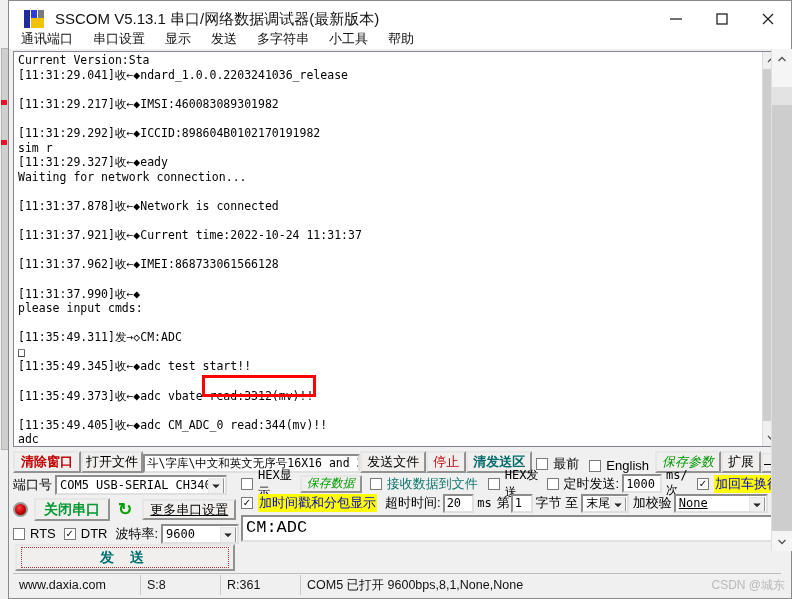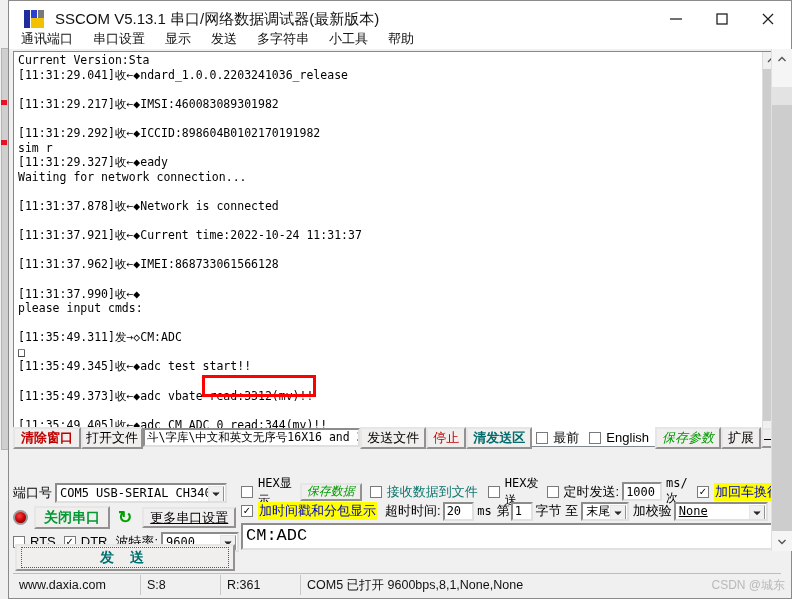--- a/index.html
+++ b/index.html
@@ -83,22 +83,22 @@
   .ls-thumb { position: absolute; left: 0; top: 17px; width: 17px; height: 352px; background: #cdcdcd; }
 
   
   .hl-box {
     position: absolute; border: 3px solid #ff0000; box-sizing: border-box;
     pointer-events: none;
   }
 
   
   .toolbar {
-    position: absolute; left: 4px; top: 425px; width: 768px; height: 23px;
-    display: flex; align-items: center;
+    position: absolute; left: 4px; top: 449px; width: 768px; height: 23px;
+    display: flex; align-items: flex-end;
   }
   .tbtn {
     border: 2px outset #e6e6e6; background: #f0efee; box-sizing: border-box;
     display: flex; align-items: center; justify-content: center;
     padding: 0 5px; white-space: nowrap; font-size: 13px;
     font-family: "Liberation Sans", sans-serif; color: #000;
   }
   .tbtn.red { color: #c00000; font-weight: bold; }
   .tbtn.stop { color: #c00000; }
   .tbtn.teal { color: #006b6b; font-weight: bold; }
@@ -111,21 +111,21 @@
   .cb-wrap { display: flex; align-items: center; padding: 0 6px 0 4px; white-space: nowrap; font-size: 13px; }
   .cbx {
     width: 12px; height: 12px; background: #fff; border: 1px solid #7a7a7a;
     box-sizing: border-box; margin-right: 5px; flex: none;
     display: flex; align-items: center; justify-content: center;
     font-size: 10px; line-height: 1; color: #000; font-family: "DejaVu Sans", sans-serif;
   }
   .dash-btn { width: 20px; display: flex; align-items: center; justify-content: center; font-size: 14px; }
 
   
-  .settings { position: absolute; left: 4px; top: 473px; width: 768px; height: 58px; margin-top: 8px; }
+  .settings { position: absolute; left: 4px; top: 473px; width: 768px; height: 58px; }
   .panel-l { position: absolute; left: 0; top: 0; width: 226px; height: 68px; }
   .panel-r { position: absolute; left: 228px; top: 0; width: 540px; height: 68px; }
 
   .row { display: flex; align-items: center; height: 21px; }
   .lbl { font-size: 13px; white-space: nowrap; font-family: "Liberation Sans", sans-serif; }
   .lbl-mono { font-family: "DejaVu Sans Mono", monospace; font-size: 12px; }
   .combo {
     background: #fff; border: 2px inset #e0e0e0; box-sizing: border-box;
     height: 20px; display: flex; align-items: center; position: relative;
     font-family: "DejaVu Sans Mono", monospace; font-size: 12px; padding-left: 3px;

